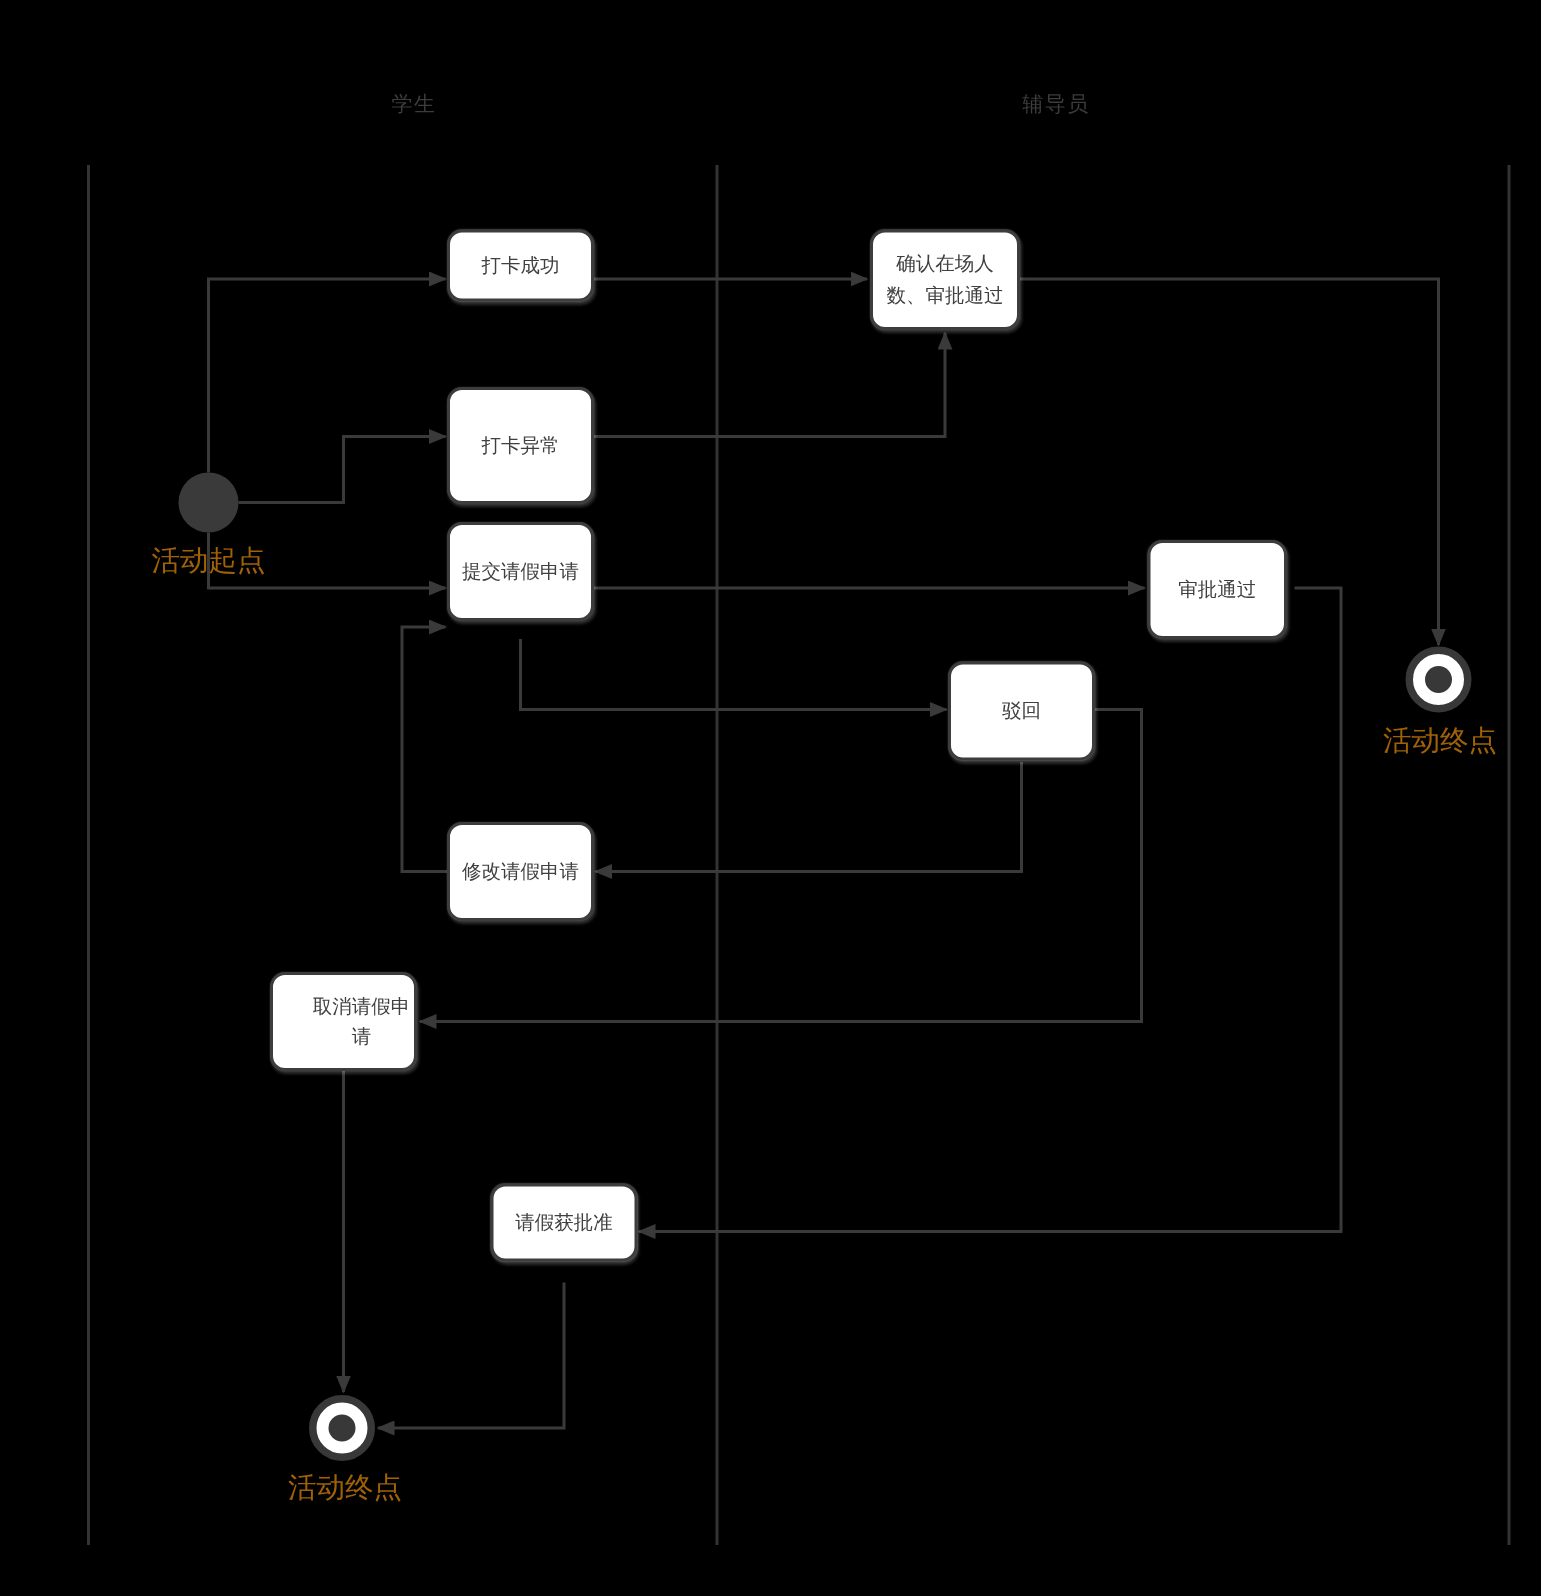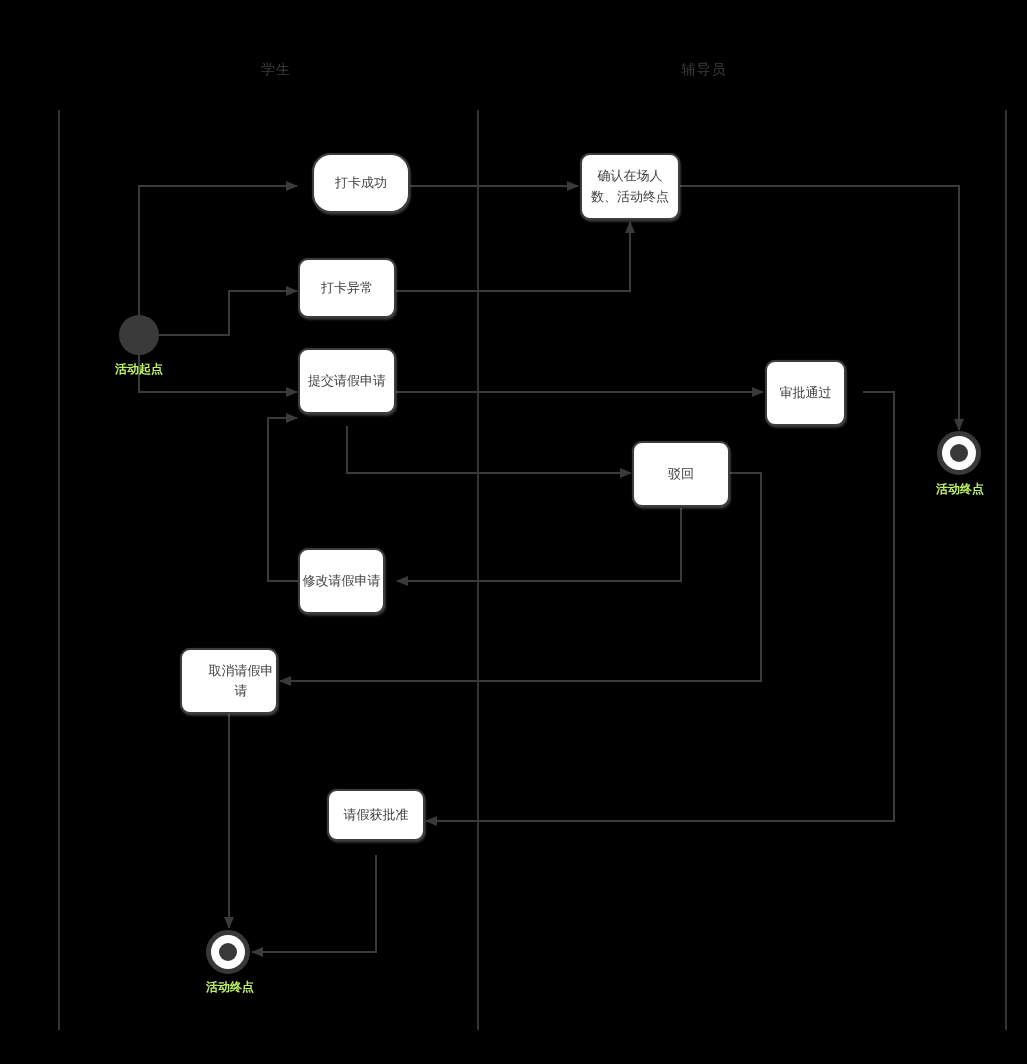--- a/index.html
+++ b/index.html
@@ -55,24 +55,23 @@
     justify-content: center;
   }
   .end-dot {
     width: 18px; height: 18px;
     border-radius: 50%;
     background: #383838;
   }
   .terminal-label {
     position: absolute;
     transform: translateX(-50%);
-    color: #bef264;
-    font-size: 12px;
+    color: #a16207;
+    font-size: 19px;
     white-space: nowrap;
-    font-weight: bold;
   }
 </style>
 </head>
 <body>
 
 <div id="stage">
 
   <svg id="edges" width="1027" height="1064" viewBox="0 0 1027 1064" xmlns="http://www.w3.org/2000/svg">
     <defs>
       <marker id="arw" markerUnits="userSpaceOnUse" markerWidth="12" markerHeight="10" refX="11" refY="5" orient="auto">
@@ -100,34 +99,34 @@
       <path d="M718 473 L749 473 L749 681 L268 681" marker-end="url(#arw)"></path>
       <path d="M851 392 L882 392 L882 821 L414 821" marker-end="url(#arw)"></path>
       <path d="M217 714 L217 928" marker-end="url(#arw)"></path>
       <path d="M364 855 L364 952 L240 952" marker-end="url(#arw)"></path>
     </g>
   </svg>
 
   <div class="lane-title" style="left:264px; top:61px;">学生</div>
   <div class="lane-title" style="left:692px; top:61px;">辅导员</div>
 
-  <div class="node" style="left:300px; top:153px; width:98px; height:60px;border-radius:19px;">打卡成功</div>
+  <div class="node" style="left:286px; top:153px; width:98px; height:48px;">打卡成功</div>
 
   <div class="node" style="left:568px; top:153px; width:100px; height:67px;">确认在场人
-数、活动终点</div>
+数、审批通过</div>
 
-  <div class="node" style="left:286px; top:258px; width:98px; height:60px;">打卡异常</div>
+  <div class="node" style="left:286px; top:258px; width:98px; height:78px;">打卡异常</div>
 
   <div class="node" style="left:286px; top:348px; width:98px; height:66px;">提交请假申请</div>
 
-  <div class="node" style="left:753px; top:360px; width:81px; height:66px;">审批通过</div>
+  <div class="node" style="left:753px; top:360px; width:93px; height:66px;">审批通过</div>
 
   <div class="node" style="left:620px; top:441px; width:98px; height:66px;">驳回</div>
 
-  <div class="node" style="left:286px; top:548px; width:87px; height:66px;">修改请假申请</div>
+  <div class="node" style="left:286px; top:548px; width:98px; height:66px;">修改请假申请</div>
 
   <div class="node" style="left:168px; top:648px; width:98px; height:66px;padding-left:24px;">取消请假申请</div>
 
   <div class="node" style="left:315px; top:789px; width:98px; height:52px;">请假获批准</div>
 
   <div class="start-circle" style="left:107px; top:315px;"></div>
   <div class="terminal-label" style="left:127px; top:361px;">活动起点</div>
 
   <div class="end-circle" style="left:925px; top:431px;">
     <div class="end-dot"></div>

